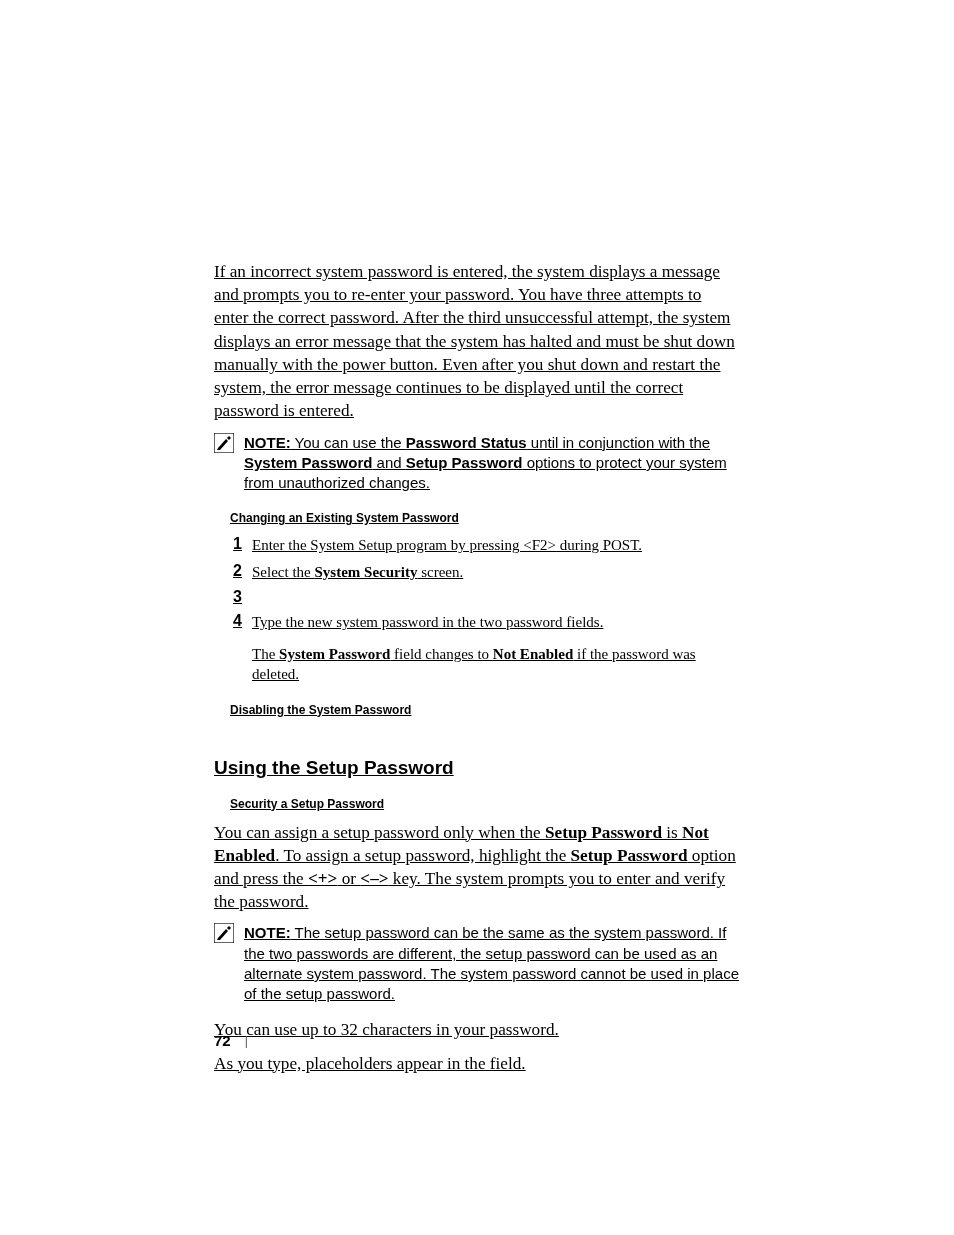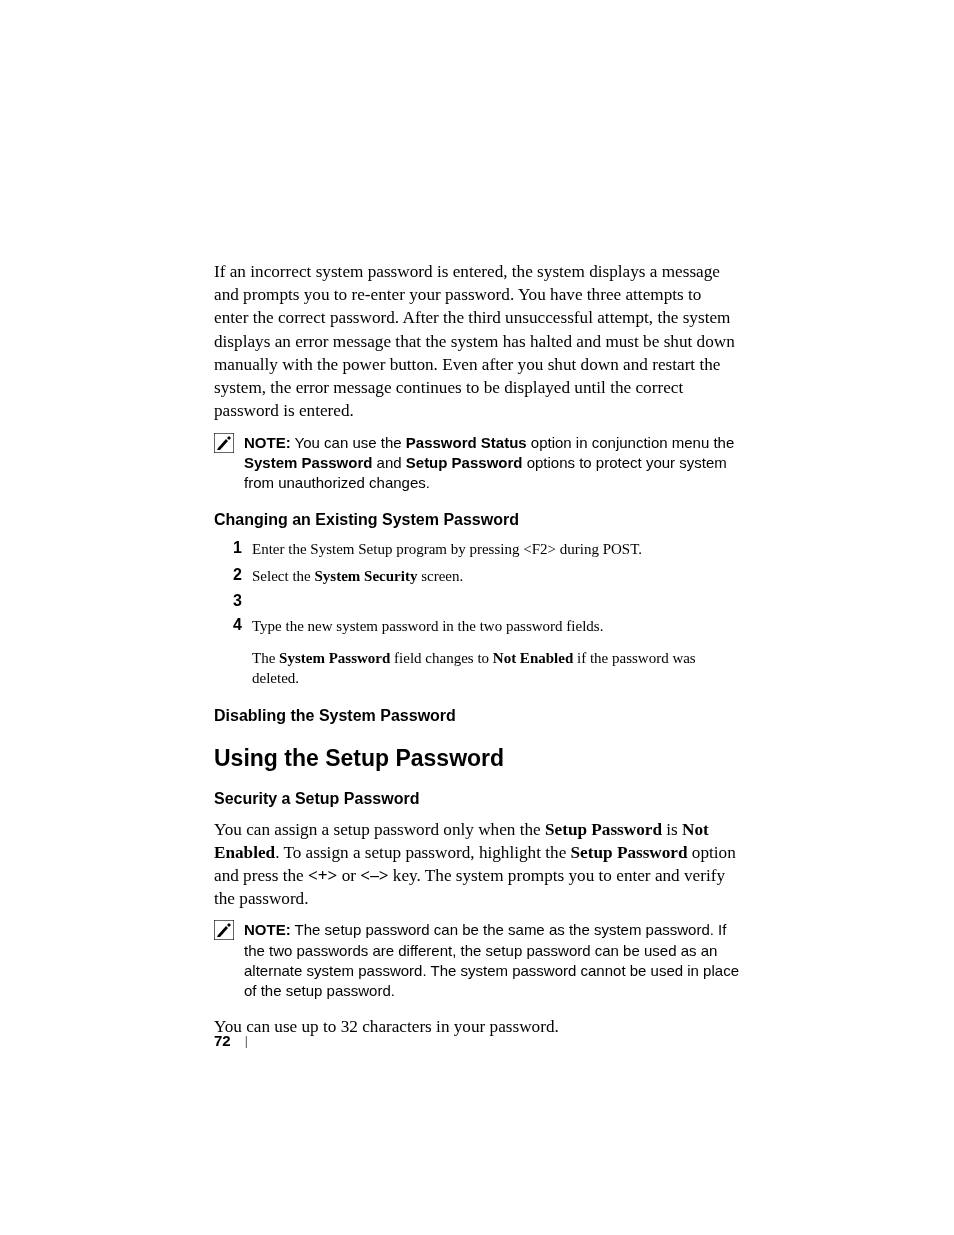--- a/index.html
+++ b/index.html
@@ -10,20 +10,21 @@
     height: 1235px;
     font-family: Georgia, 'Times New Roman', serif;
     color: #000;
   }
   .page {
     position: relative;
     width: 954px;
     height: 1235px;
     box-sizing: border-box;
     padding: 260px 215px 0 214px;
+    text-decoration: underline;
   }
   .body-text {
     font-size: 17.2px;
     line-height: 1.35;
     margin: 0 0 10px 0;
     text-align: left;
   }
   .note-block {
     display: flex;
     margin: 8px 0 14px 0;
@@ -36,28 +37,28 @@
     margin-top: 0;
   }
   .note-text {
     font-family: Arial, Helvetica, sans-serif;
     font-size: 15px;
     line-height: 1.35;
   }
   .section-h4 {
     font-family: Arial, Helvetica, sans-serif;
     font-weight: bold;
-    font-size: 16px;
-    margin: 18px 0 10px 0;
+    font-size: 12px;
+    margin: 18px 0 10px 16px;
   }
   .section-h3 {
     font-family: Arial, Helvetica, sans-serif;
     font-weight: bold;
-    font-size: 23px;
-    margin: 20px 0 14px 0;
+    font-size: 19px;
+    margin: 40px 0 14px 0;
   }
   .ol {
     margin: 0 0 12px 0;
     padding: 0;
   }
   .ol .li {
     display: flex;
     margin: 6px 0;
   }
   .ol .num {
@@ -106,21 +107,21 @@
 
   <div class="note-block">
     <span class="note-icon">
       <svg viewBox="0 0 20 20" width="20" height="20">
         <rect x="0" y="0" width="20" height="20" fill="#fff" stroke="#000" stroke-width="1.2"></rect>
         <path d="M4 15 L12 6 L14 8 L6 17 L3 17 Z" fill="#000"></path>
         <path d="M13 5 L15 3 L17 5 L15 7 Z" fill="#000"></path>
       </svg>
     </span>
     <span class="note-text">
-      <span class="bold">NOTE:</span><span> You can use the </span><span class="bold">Password Status</span><span> option in conjunction menu the </span><span class="bold">System Password</span><span> and </span><span class="bold">Setup Password</span><span> options to protect your system from unauthorized changes.</span>
+      <span class="bold">NOTE:</span><span> You can use the </span><span class="bold">Password Status</span><span> until in conjunction with the </span><span class="bold">System Password</span><span> and </span><span class="bold">Setup Password</span><span> options to protect your system from unauthorized changes.</span>
     </span>
   </div>
 
   <div class="section-h4">Changing an Existing System Password</div>
 
   <div class="ol">
     <div class="li">
       <span class="num">1</span>
       <span class="txt">Enter the System Setup program by pressing &lt;F2&gt; during POST.</span>
     </div>
@@ -162,19 +163,20 @@
         <path d="M4 15 L12 6 L14 8 L6 17 L3 17 Z" fill="#000"></path>
         <path d="M13 5 L15 3 L17 5 L15 7 Z" fill="#000"></path>
       </svg>
     </span>
     <span class="note-text">
       <span class="bold">NOTE:</span><span> The setup password can be the same as the system password. If the two passwords are different, the setup password can be used as an alternate system password. The system password cannot be used in place of the setup password.</span>
     </span>
   </div>
 
   <p class="body-text">You can use up to 32 characters in your password.</p>
+  <p class="body-text">As you type, placeholders appear in the field.</p>
 
   <div class="footer">
     <span class="pnum">72</span>
     <span class="sep">|</span>
   </div>
 
 </div>
 
 </body></html>

